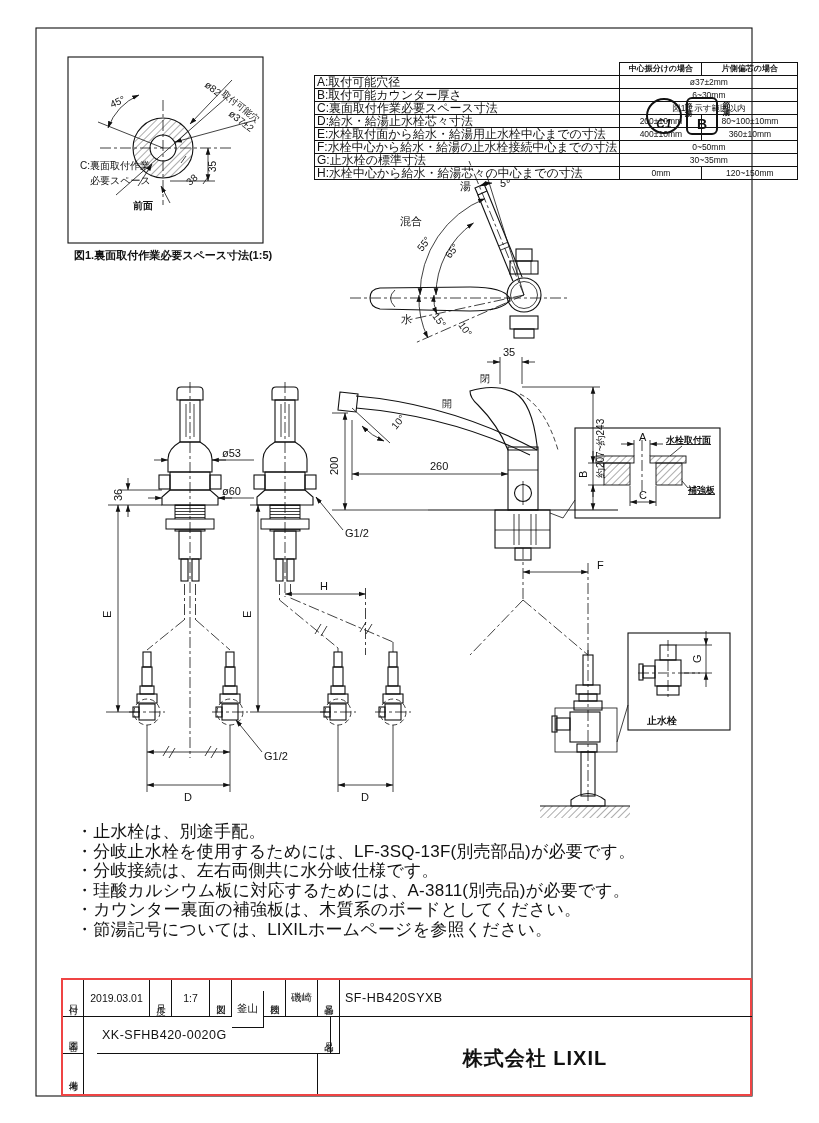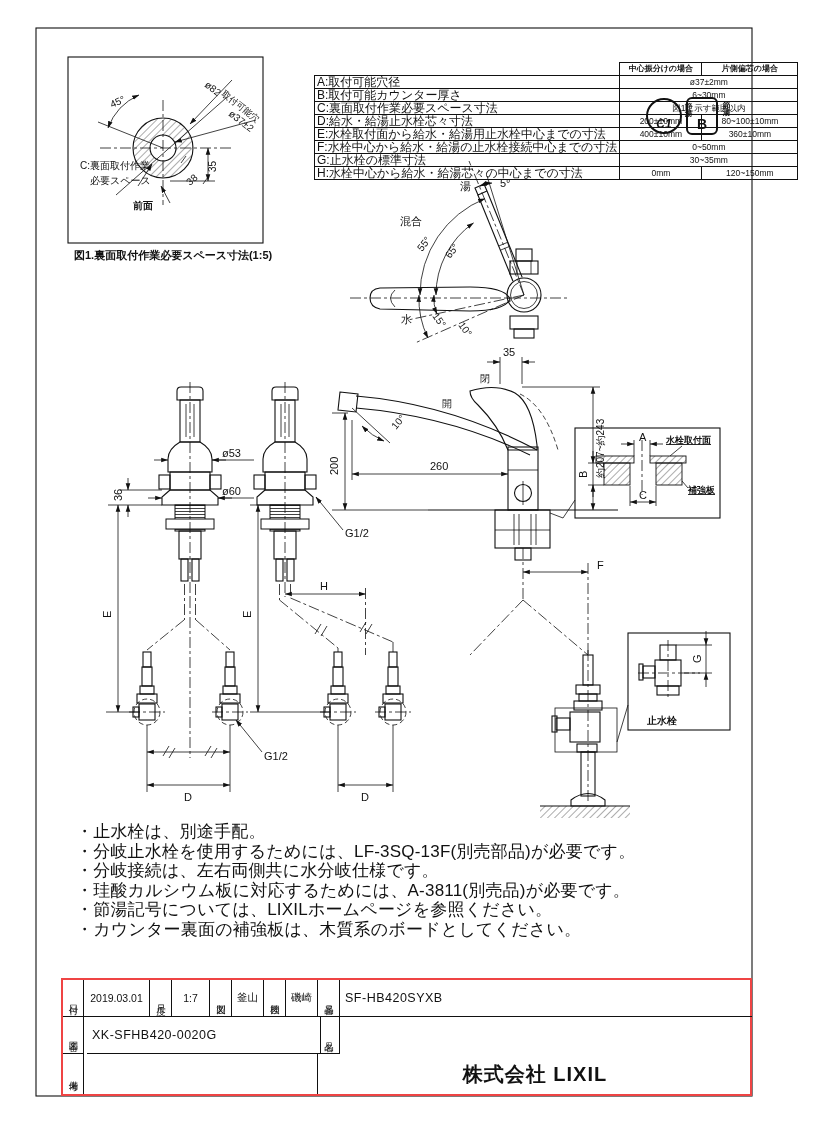--- a/index.html
+++ b/index.html
@@ -418,39 +418,39 @@
 <div id="badge-b" class="badge">
   <span class="small">節湯</span>
   <span class="big">B</span>
 </div>
 
 <div id="notes">
   <div>・止水栓は、別途手配。</div>
   <div>・分岐止水栓を使用するためには、LF-3SQ-13F(別売部品)が必要です。</div>
   <div>・分岐接続は、左右両側共に水分岐仕様です。</div>
   <div>・珪酸カルシウム板に対応するためには、A-3811(別売品)が必要です。</div>
+  <div>・カウンター裏面の補強板は、木質系のボードとしてください。</div>
   <div>・節湯記号については、LIXILホームページを参照ください。</div>
-  <div>・カウンター裏面の補強板は、木質系のボードとしてください。</div>
 </div>
 
 <div id="tblock">
 
   <div class="cell vlab" style="left:0;top:0;width:21px;height:37px;">日付</div>
   <div class="cell cval" style="left:21px;top:0;width:66px;height:37px;">2019.03.01</div>
   <div class="cell vlab" style="left:87px;top:0;width:22px;height:37px;">尺度</div>
   <div class="cell cval" style="left:109px;top:0;width:38px;height:37px;">1:7</div>
   <div class="cell vlab" style="left:147px;top:0;width:22px;height:37px;">製図</div>
-  <div class="cell cval" style="left:169px;top:0;width:32px;height:37px;">釜山</div>
+  <div class="cell cval" style="left:169px;top:11px;width:32px;height:37px;">釜山</div>
   <div class="cell vlab" style="left:201px;top:0;width:22px;height:37px;">検図</div>
   <div class="cell cval" style="left:223px;top:0;width:32px;height:37px;">磯崎</div>
   <div class="cell vlab" style="left:255px;top:0;width:22px;height:37px;">品番</div>
   <div class="cell cbig" style="left:277px;top:0;width:412px;height:37px;border-right:none;">SF-HB420SYXB</div>
 
   <div class="cell vlab" style="left:0;top:37px;width:21px;height:37px;">図番</div>
-  <div class="cell cbig" style="left:24px;top:37px;width:234px;height:37px;">XK-SFHB420-0020G</div>
+  <div class="cell cbig" style="left:34px;top:37px;width:234px;height:37px;">XK-SFHB420-0020G</div>
   <div class="cell vlab" style="left:255px;top:37px;width:22px;height:37px;">品名</div>
 
   <div class="cell vlab" style="left:0;top:74px;width:21px;height:40px;border-bottom:none;">備考</div>
   <div class="cell" style="left:21px;top:74px;width:234px;height:40px;border-bottom:none;"></div>
-  <div class="cell company" style="left:255px;top:74px;width:434px;height:40px;border-right:none;border-bottom:none;">株式会社 LIXIL</div>
+  <div class="cell company" style="left:255px;top:58px;width:434px;height:40px;border-right:none;border-bottom:none;">株式会社 LIXIL</div>
 </div>
 
 </div>
 
 </body></html>

